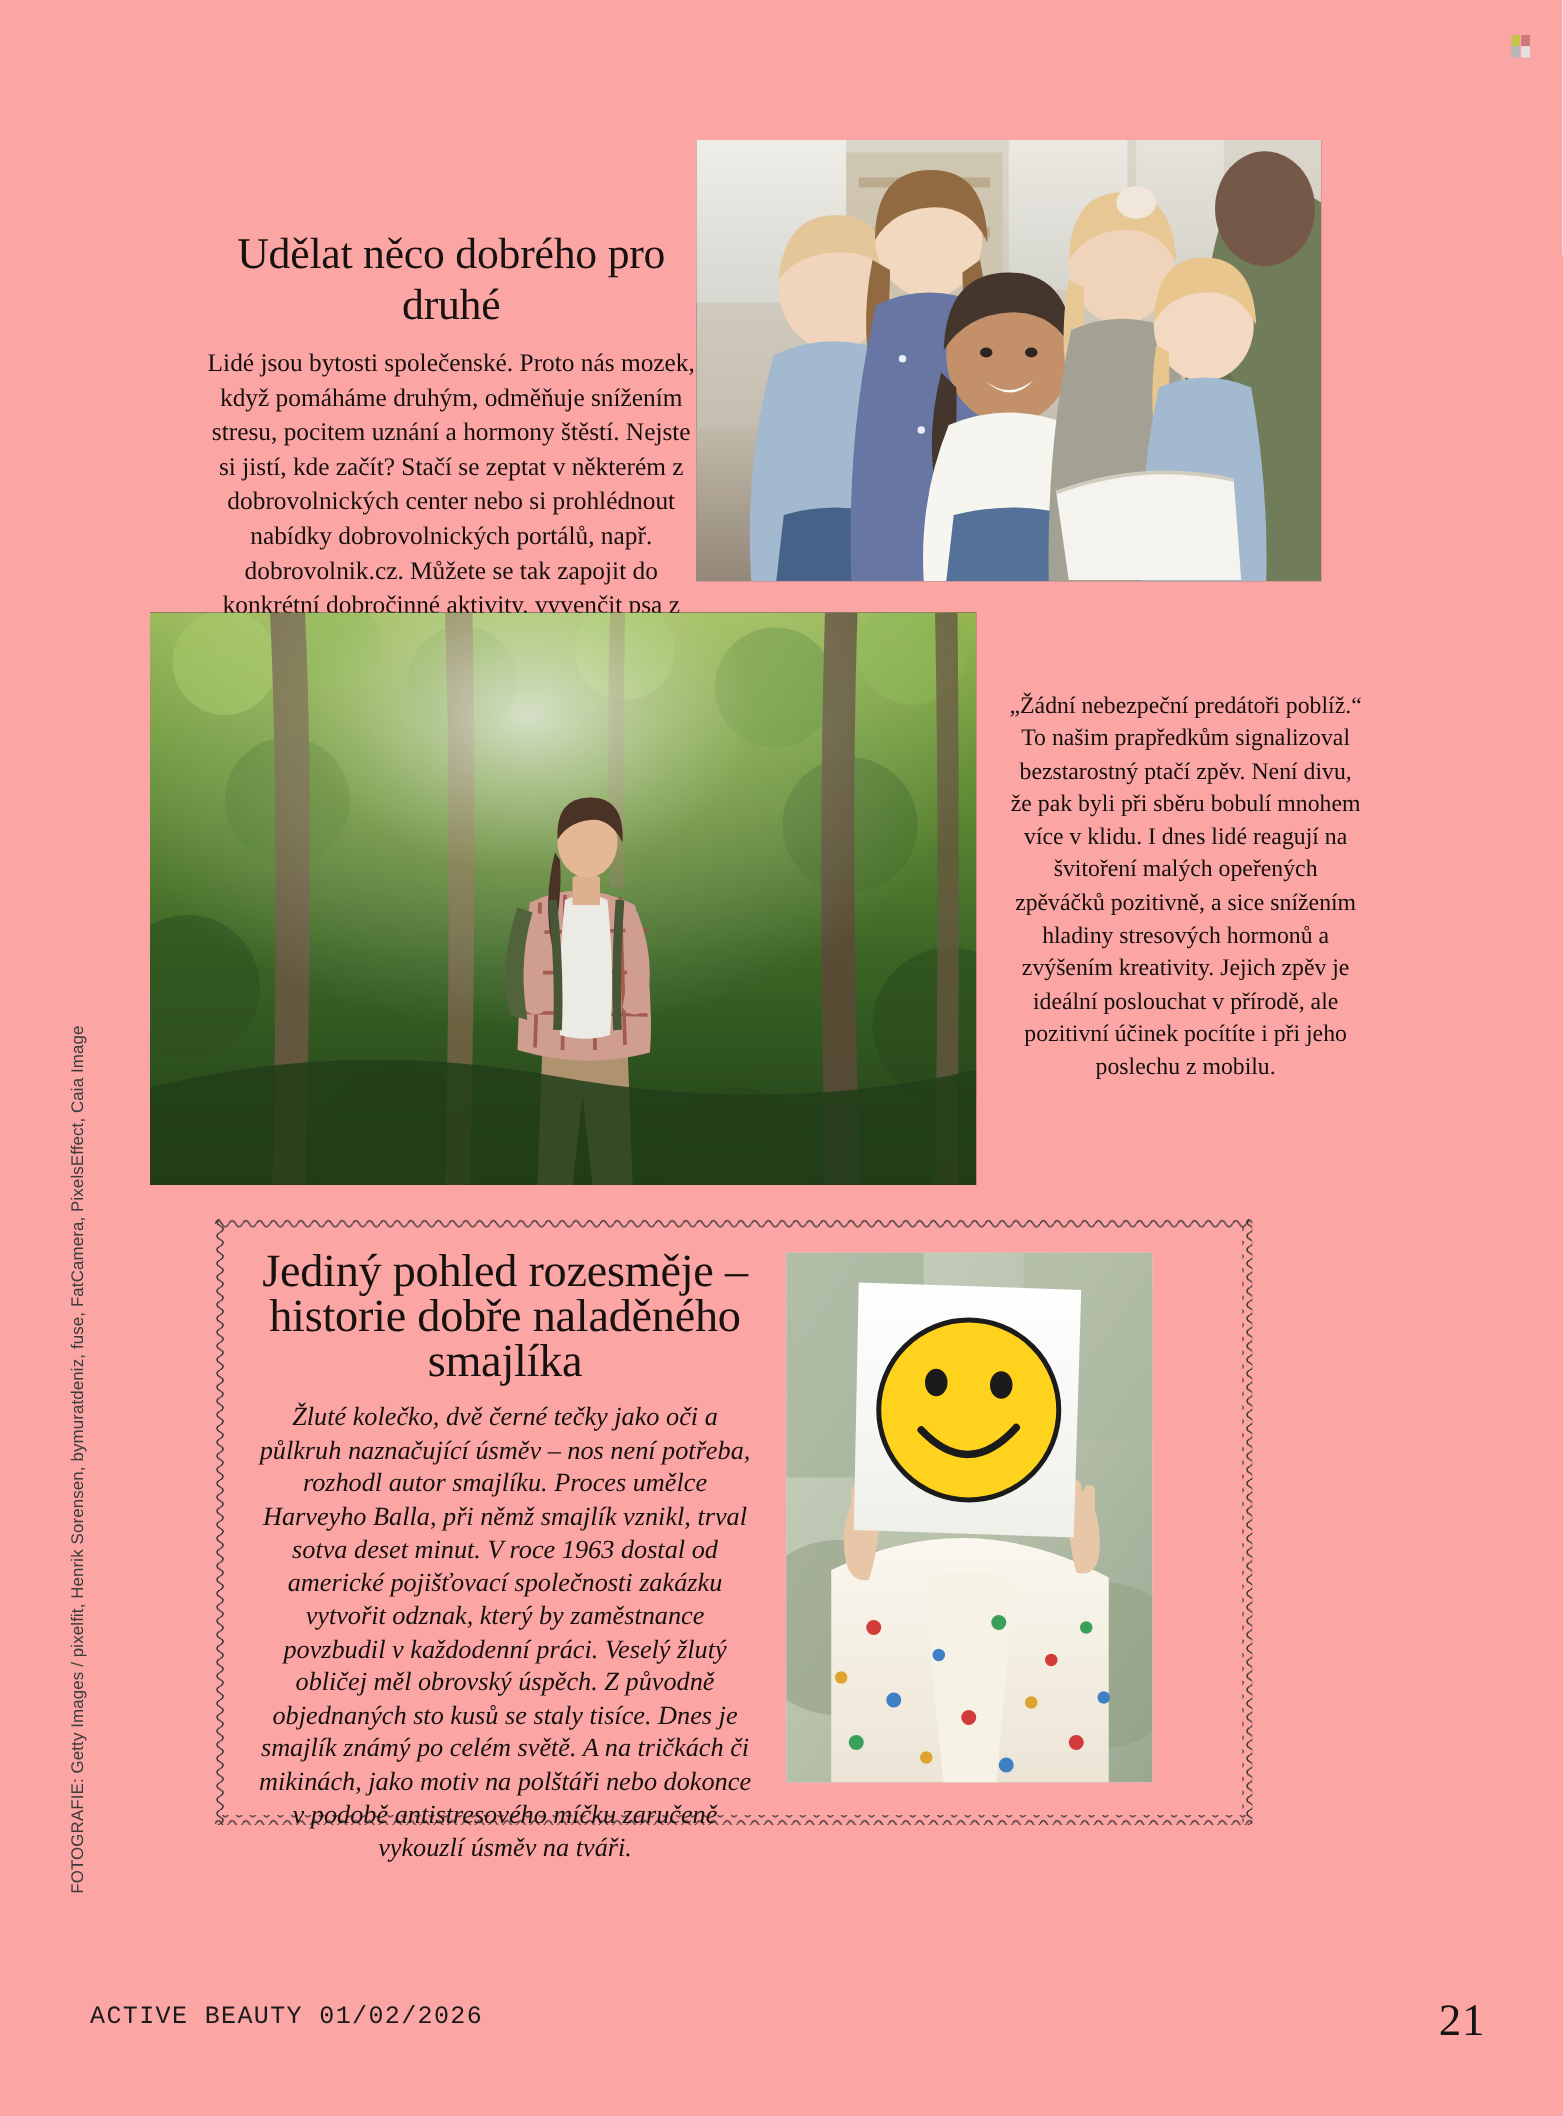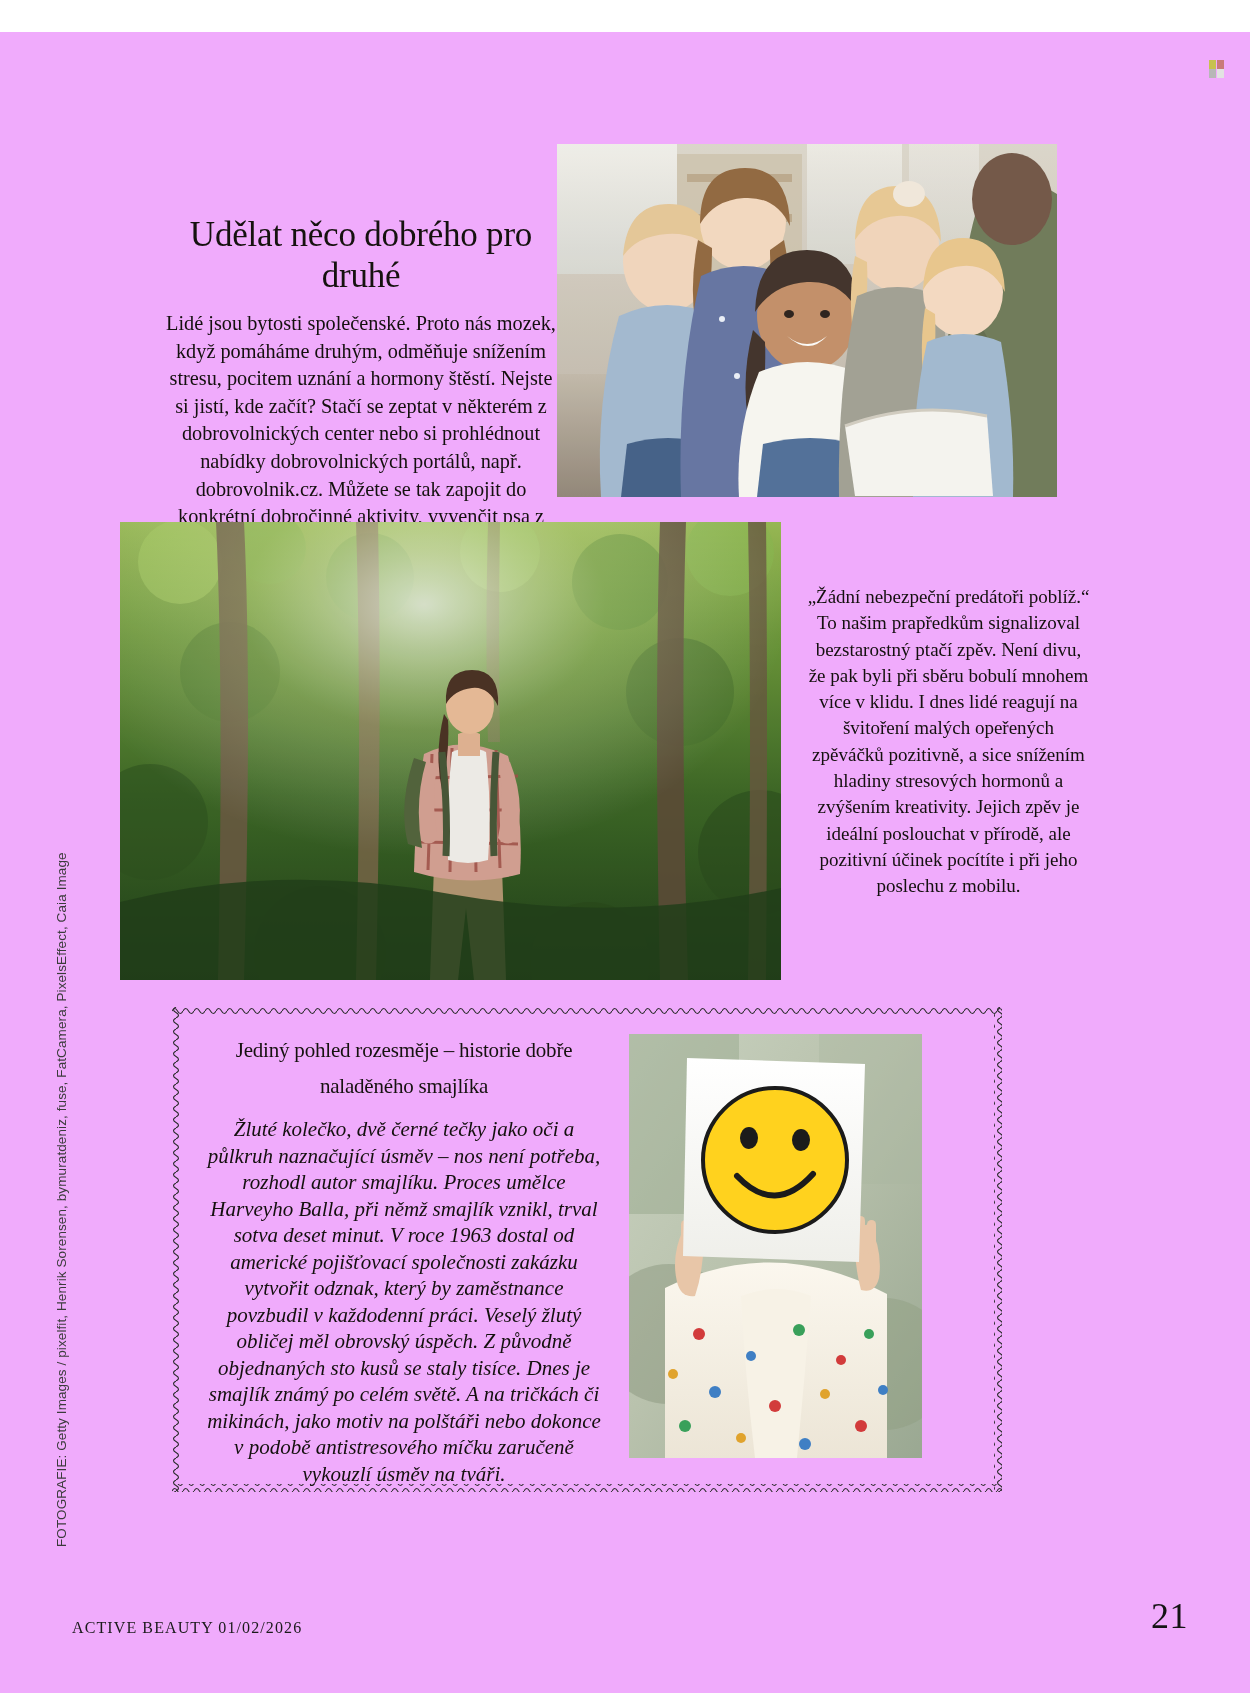--- a/index.html
+++ b/index.html
@@ -12,22 +12,21 @@
     height: 1693px;
     position: relative;
     font-family: "Liberation Serif", "DejaVu Serif", serif;
     color: #111111;
     overflow: hidden;
   }
 
   .page {
     position: absolute;
     inset: 0;
-    background: #f0abfc;
-    margin-top: 32px;
+    background: #fca5a5;
   }
 
   
   .corner-mark {
     position: absolute;
     top: 28px;
     right: 25px;
     width: 16px;
     height: 18px;
     display: block;
@@ -139,21 +138,21 @@
     inset: 0;
     pointer-events: none;
   }
   .sec3-text {
     position: absolute;
     left: 202px;
     top: 1000px;
     width: 404px;
   }
   .sec3-text .headline {
-    font-size: 21px;
+    font-size: 37px;
     line-height: 36px;
     margin: 0 0 12px 0;
   }
   .sec3-text .copy {
     font-size: 21px;
     line-height: 26.5px;
     font-style: italic;
     margin: 0;
     text-align: center;
   }
@@ -164,23 +163,23 @@
     width: 293px;
     height: 424px;
     overflow: hidden;
     background: #d8cfc6;
   }
 
   
   .footer-left {
     position: absolute;
     left: 72px;
-    bottom: 56px;
-    font-family: Liberation Serif, serif;
-    font-size: 16px;
+    bottom: 68px;
+    font-family: Liberation Mono, monospace;
+    font-size: 20px;
     letter-spacing: 1.1px;
     color: #1a1a1a;
   }
   .footer-page {
     position: absolute;
     right: 62px;
     bottom: 56px;
     font-family: "Liberation Serif", "DejaVu Serif", serif;
     font-size: 36px;
     color: #141414;

